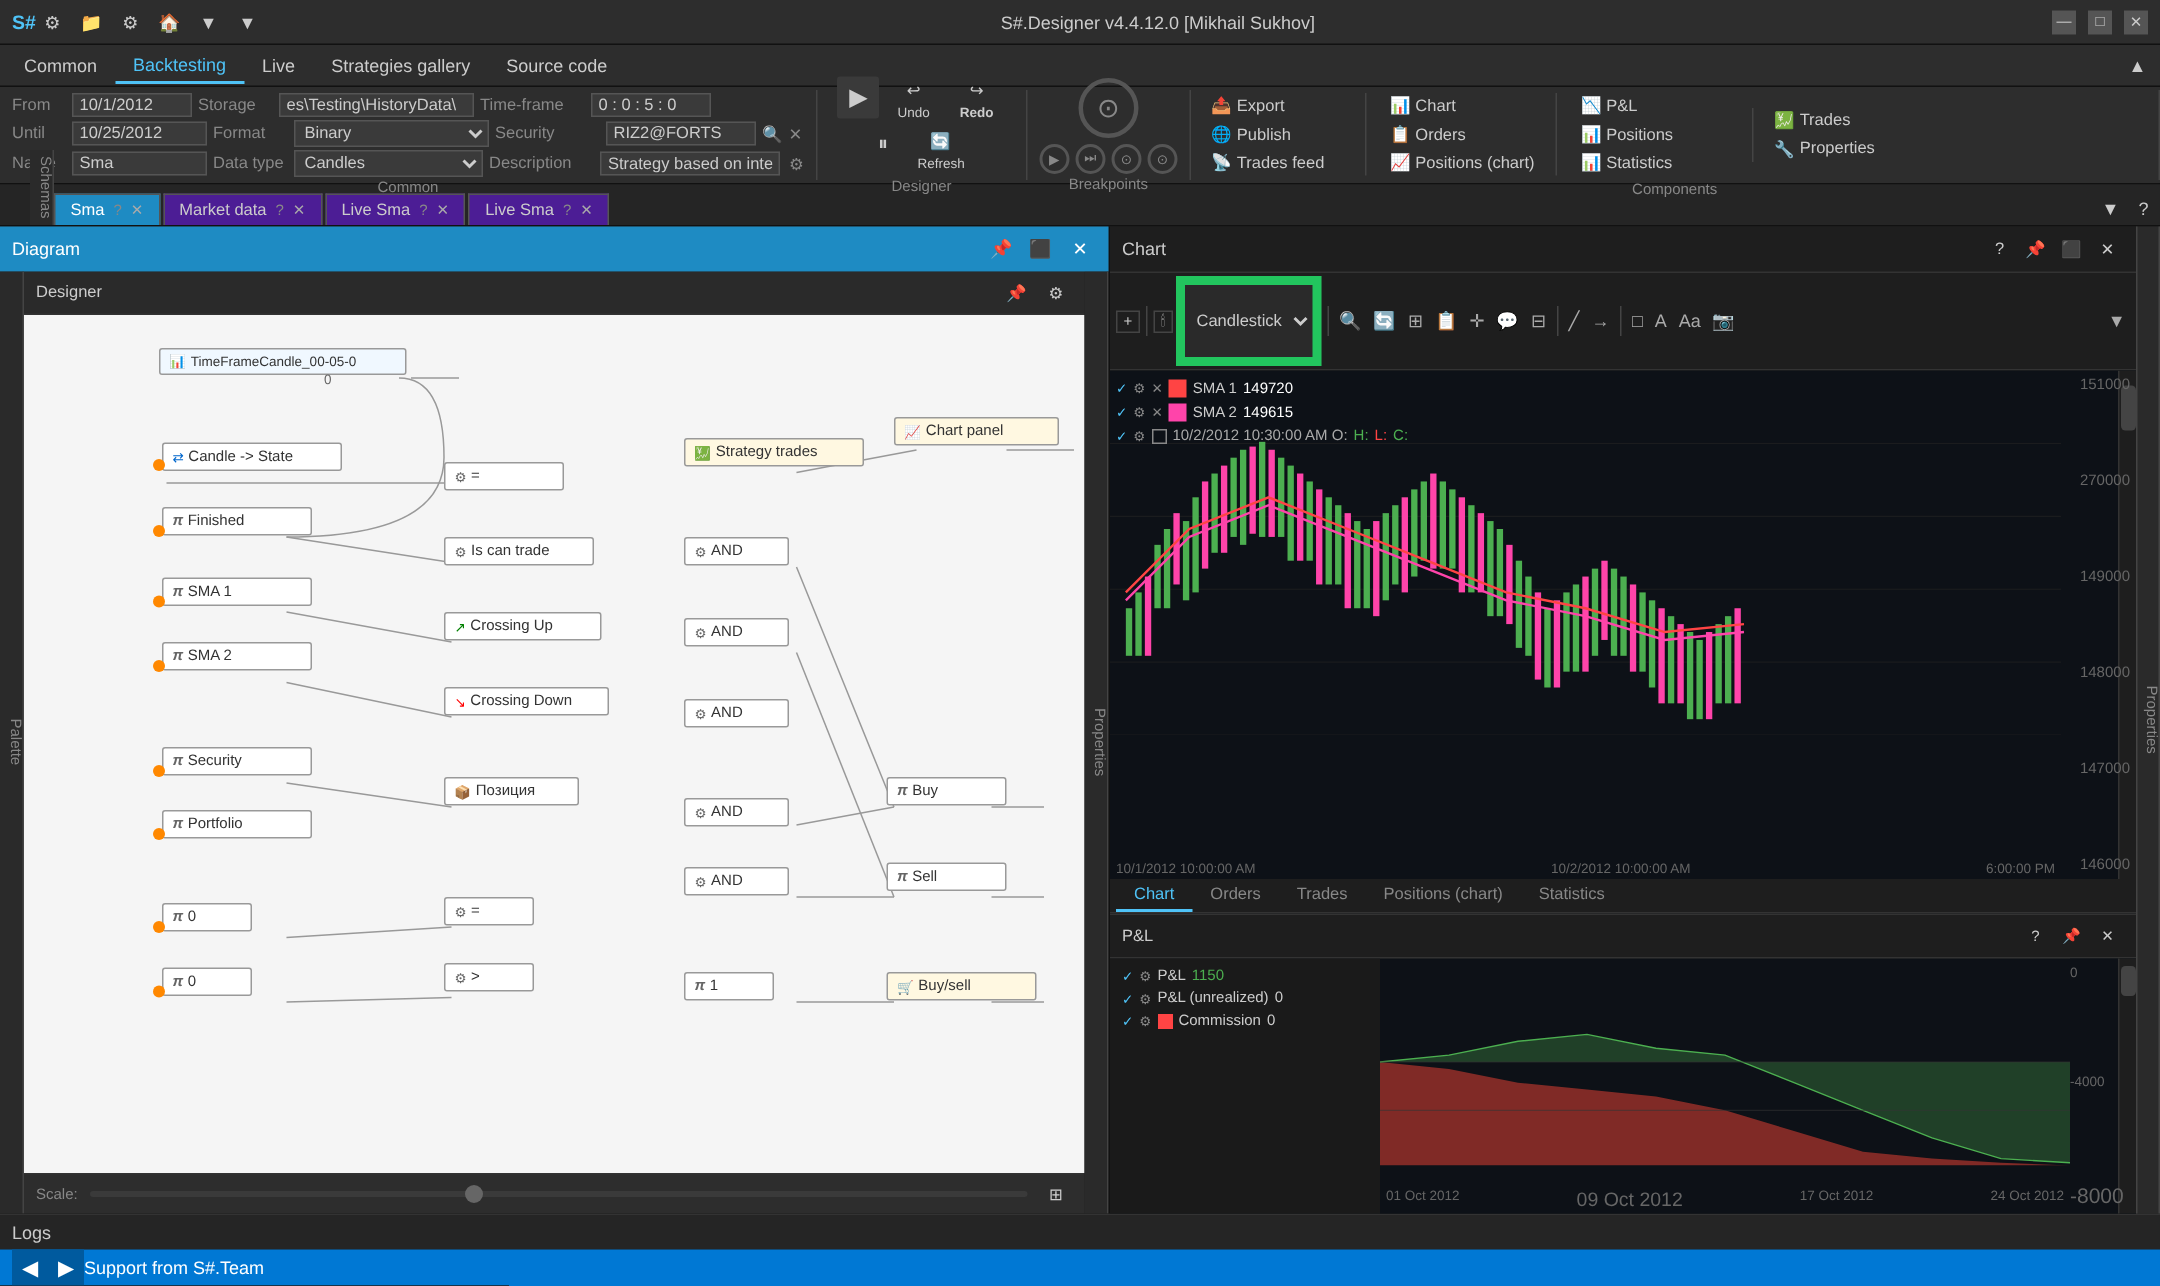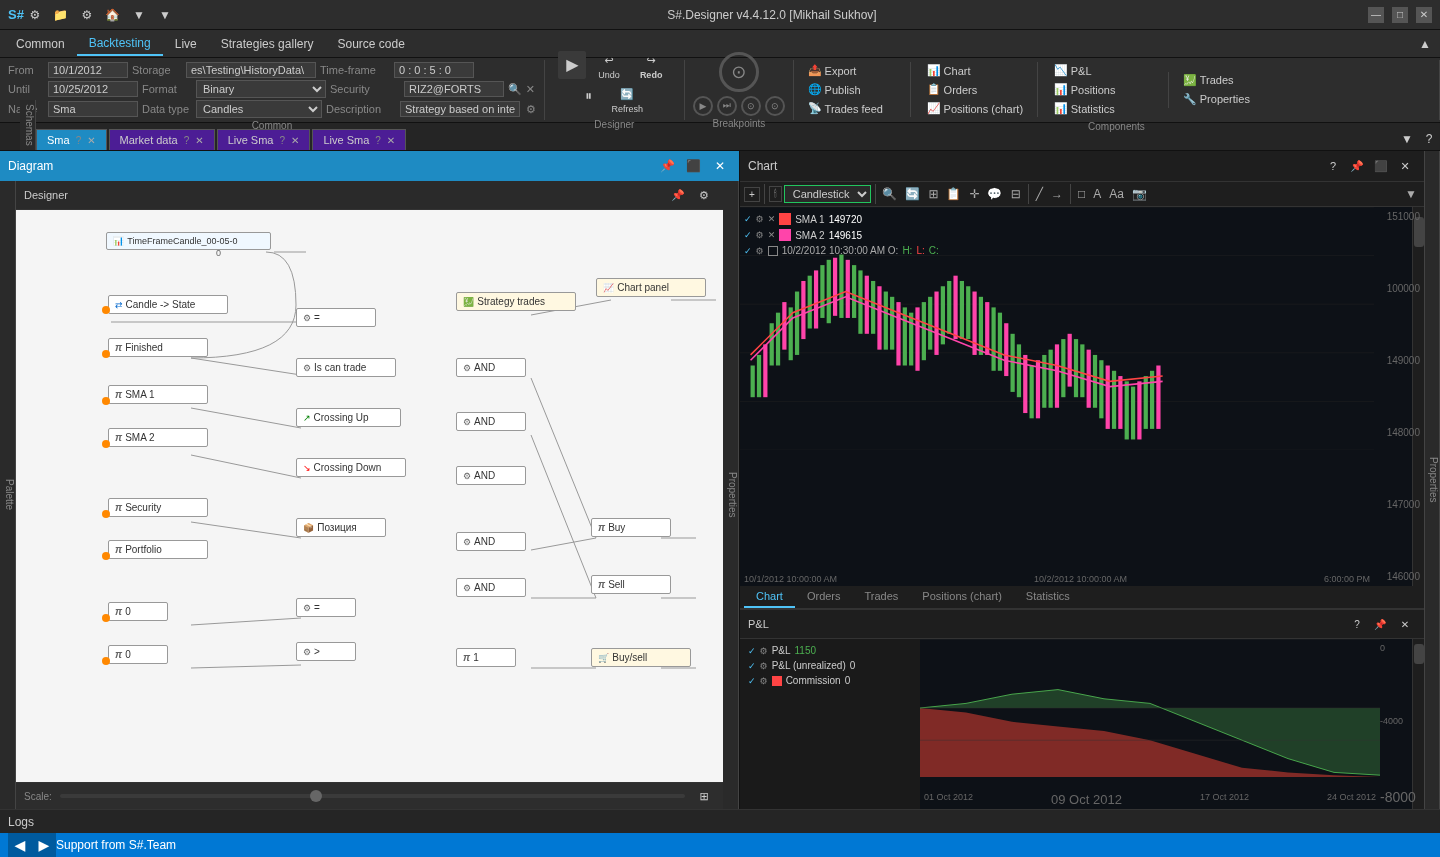--- a/index.html
+++ b/index.html
@@ -85,21 +85,21 @@
     
     .legend-item { display: flex; align-items: center; gap: 4px; padding: 2px 0; font-size: 10px; color: #ccc; }
     .legend-check { color: #4fc3f7; font-size: 9px; }
     .legend-gear { color: #888; font-size: 9px; cursor: pointer; }
     .legend-x { color: #888; font-size: 9px; cursor: pointer; }
     .legend-square { width: 10px; height: 10px; border: 1px solid #888; }
 
     .chart-btn { background: transparent; border: 1px solid #444; color: #ccc; font-size: 10px; padding: 1px 4px; cursor: pointer; }
     .chart-btn-icon { background: transparent; border: none; color: #aaa; font-size: 12px; cursor: pointer; padding: 1px 3px; }
 
-    .candlestick-select { background: #2a2a2a; border: 1px solid #22c55e; color: #ccc; font-size: 11px; padding: 1px 4px; }
+    .candlestick-select { background: #2a2a2a; border: 6px solid #22c55e; color: #ccc; font-size: 11px; padding: 17px 4px; }
   </style>
 </head>
 <body>
 
 <div id="titlebar">
   <div class="logo">S#</div>
   <div style="display:flex;gap:4px;align-items:center;">
     <div class="tb-btn-icon">⚙</div>
     <div class="tb-btn-icon">📁</div>
     <div class="tb-btn-icon">⚙</div>
@@ -531,21 +531,21 @@
         <button class="chart-btn-icon">Aa</button>
         <button class="chart-btn-icon">📷</button>
         <div style="flex:1;"></div>
         <button class="chart-btn-icon">▼</button>
       </div>
 
       <div id="chart-main" style="flex:1;position:relative;background:#0d1117;min-height:0;">
 
         <div style="position:absolute;right:4px;top:0;bottom:0;width:50px;display:flex;flex-direction:column;justify-content:space-between;padding:4px 0;z-index:2;">
           <span style="color:#666;font-size:10px;text-align:right;">151000</span>
-          <span style="color:#666;font-size:10px;text-align:right;">100000</span>
+          <span style="color:#666;font-size:10px;text-align:right;">270000</span>
           <span style="color:#666;font-size:10px;text-align:right;">149000</span>
           <span style="color:#666;font-size:10px;text-align:right;">148000</span>
           <span style="color:#666;font-size:10px;text-align:right;">147000</span>
           <span style="color:#666;font-size:10px;text-align:right;">146000</span>
         </div>
 
         <div style="position:absolute;left:4px;top:4px;z-index:3;">
 
           <div class="legend-item">
             <span class="legend-check">✓</span>

